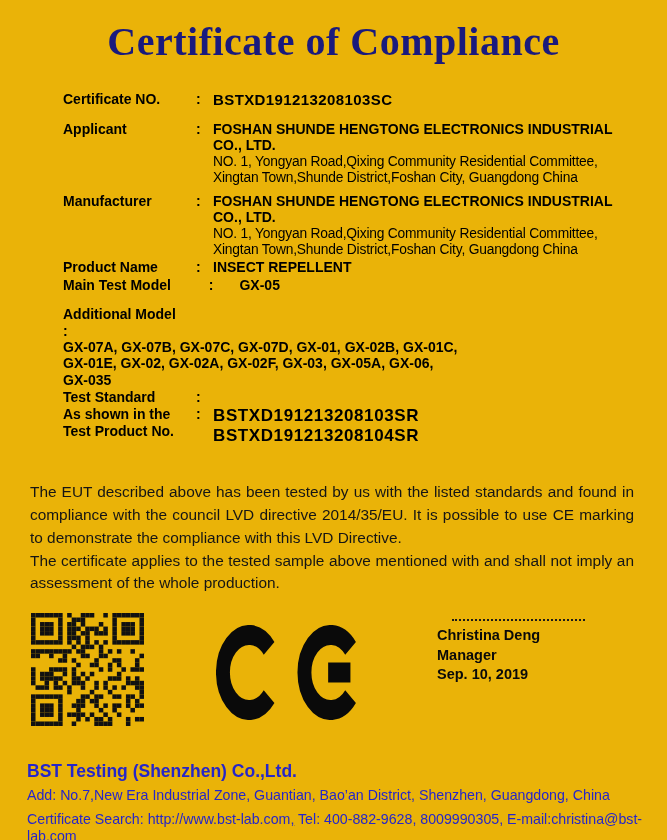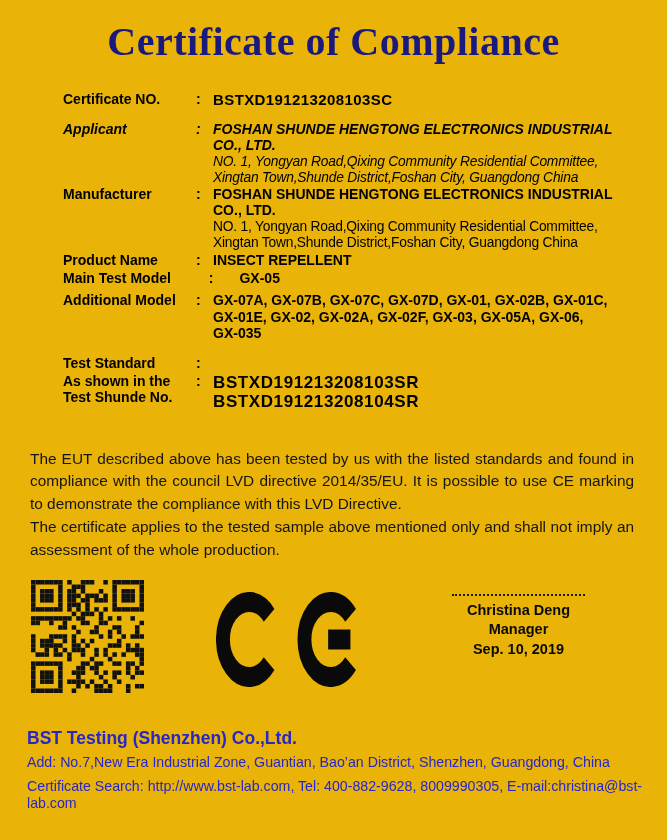--- a/index.html
+++ b/index.html
@@ -20,21 +20,21 @@
   .v-certno { font-weight:bold; font-size:15px;   line-height:17px;   letter-spacing:0.4px; }
   .v-report { font-weight:bold; font-size:17px;   line-height:19.5px; letter-spacing:0.6px; }
 
   .statement { width:604px; margin:36px 0 0 30px; font-size:15.4px;
                line-height:22.8px; text-align:justify; color:#151515; }
   .statement p { margin:0; }
 
   .bottom { position:relative; height:122px; margin-top:16px; }
   .qr  { position:absolute; left:31px; top:2px; }
   .ce  { position:absolute; left:216px; top:14px; }
-  .sig { position:absolute; left:437px; top:16px; width:163px; text-align:center; }
+  .sig { position:absolute; left:437px; top:8px; width:163px; text-align:left; }
   .sig-line { width:133px; margin:0 auto 5px auto; border-top:2px dotted #1a1a1a; height:0; }
   .sig-text { font-weight:bold; font-size:14.5px; line-height:19.5px; color:#0a0a0a; }
 
   .footer { margin:28px 0 0 27px; color:#2626c9; }
   .f-company { font-weight:bold; font-size:17.5px; line-height:20px; }
   .f-address { font-size:14.2px; margin-top:6px; line-height:17px; }
   .f-search  { font-size:14.2px; margin-top:7px; line-height:17px; }
   .u { text-decoration:underline; }
 </style>
 </head>
@@ -47,21 +47,21 @@
   <div class="fields" id="fields">
       <div class="frow" style="margin-bottom: 13px;">
         <div class="flabel">
           <div>Certificate NO.</div>
         </div>
         <div class="fcolon">:</div>
         <div class="fvals">
           <div class="v-certno">BSTXD191213208103SC</div>
         </div>
       </div>
-      <div class="frow" style="margin-bottom: 0px; font-style: italic;">
+      <div class="frow" style="margin-bottom: 7px;">
         <div class="flabel">
           <div>Applicant</div>
         </div>
         <div class="fcolon">:</div>
         <div class="fvals">
           <div class="v-b">FOSHAN SHUNDE HENGTONG ELECTRONICS INDUSTRIAL</div>
           <div class="v-b">CO., LTD.</div>
           <div class="v-r">NO. 1, Yongyan Road,Qixing Community Residential Committee,</div>
           <div class="v-r">Xingtan Town,Shunde District,Foshan City, Guangdong China</div>
         </div>
@@ -80,62 +80,62 @@
       </div>
       <div class="frow" style="margin-bottom: 1.5px;">
         <div class="flabel">
           <div>Product Name</div>
         </div>
         <div class="fcolon">:</div>
         <div class="fvals">
           <div class="v-b">INSECT REPELLENT</div>
         </div>
       </div>
-      <div class="frow" style="margin-bottom: 6px; gap: 14px;">
+      <div class="frow" style="margin-bottom: 13px; gap: 14px;">
         <div class="flabel">
           <div>Main Test Model</div>
         </div>
         <div class="fcolon">:</div>
         <div class="fvals">
           <div class="v-b">GX-05</div>
         </div>
       </div>
-      <div class="frow" style="margin-bottom: 14px;">
+      <div class="frow" style="margin-bottom: 1px; flex-direction: column;">
         <div class="flabel">
           <div>Additional Model</div>
         </div>
         <div class="fcolon">:</div>
         <div class="fvals">
           <div class="v-b">GX-07A, GX-07B, GX-07C, GX-07D, GX-01, GX-02B, GX-01C,</div>
           <div class="v-b">GX-01E, GX-02, GX-02A, GX-02F, GX-03, GX-05A, GX-06,</div>
           <div class="v-b">GX-035</div>
         </div>
       </div>
       <div class="frow" style="margin-bottom: 1px; align-items: center;">
         <div class="flabel">
           <div>Test Standard</div>
         </div>
         <div class="fcolon">:</div>
       </div>
       <div class="frow" style="margin-bottom: 0px;">
         <div class="flabel">
           <div>As shown in the</div>
-          <div>Test Shunde No.</div>
+          <div>Test Product No.</div>
         </div>
         <div class="fcolon">:</div>
         <div class="fvals">
           <div class="v-report">BSTXD191213208103SR</div>
           <div class="v-report">BSTXD191213208104SR</div>
         </div>
       </div>
     </div>
 
   <div class="statement">
     <p>The EUT described above has been tested by us with the listed standards and found in compliance with the council LVD directive 2014/35/EU. It is possible to use CE marking to demonstrate the compliance with this LVD Directive.</p>
-    <p>The certificate applies to the tested sample above mentioned only and shall not imply an assessment of the whole production.</p>
+    <p>The certificate applies to the tested sample above mentioned with and shall not imply an assessment of the whole production.</p>
   </div>
 
   <div class="bottom">
     <svg class="qr" id="qr-svg" width="113" height="113" viewBox="0 0 113 113">
         <rect x="0.00" y="0.00" width="4.52" height="4.52" fill="#111"></rect>
         <rect x="4.52" y="0.00" width="4.52" height="4.52" fill="#111"></rect>
         <rect x="9.04" y="0.00" width="4.52" height="4.52" fill="#111"></rect>
         <rect x="13.56" y="0.00" width="4.52" height="4.52" fill="#111"></rect>
         <rect x="18.08" y="0.00" width="4.52" height="4.52" fill="#111"></rect>
         <rect x="22.60" y="0.00" width="4.52" height="4.52" fill="#111"></rect>

